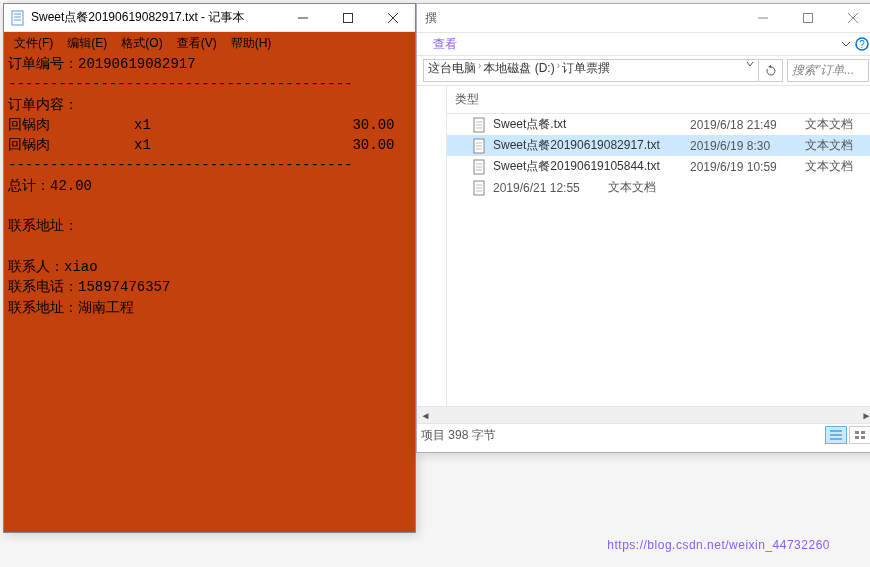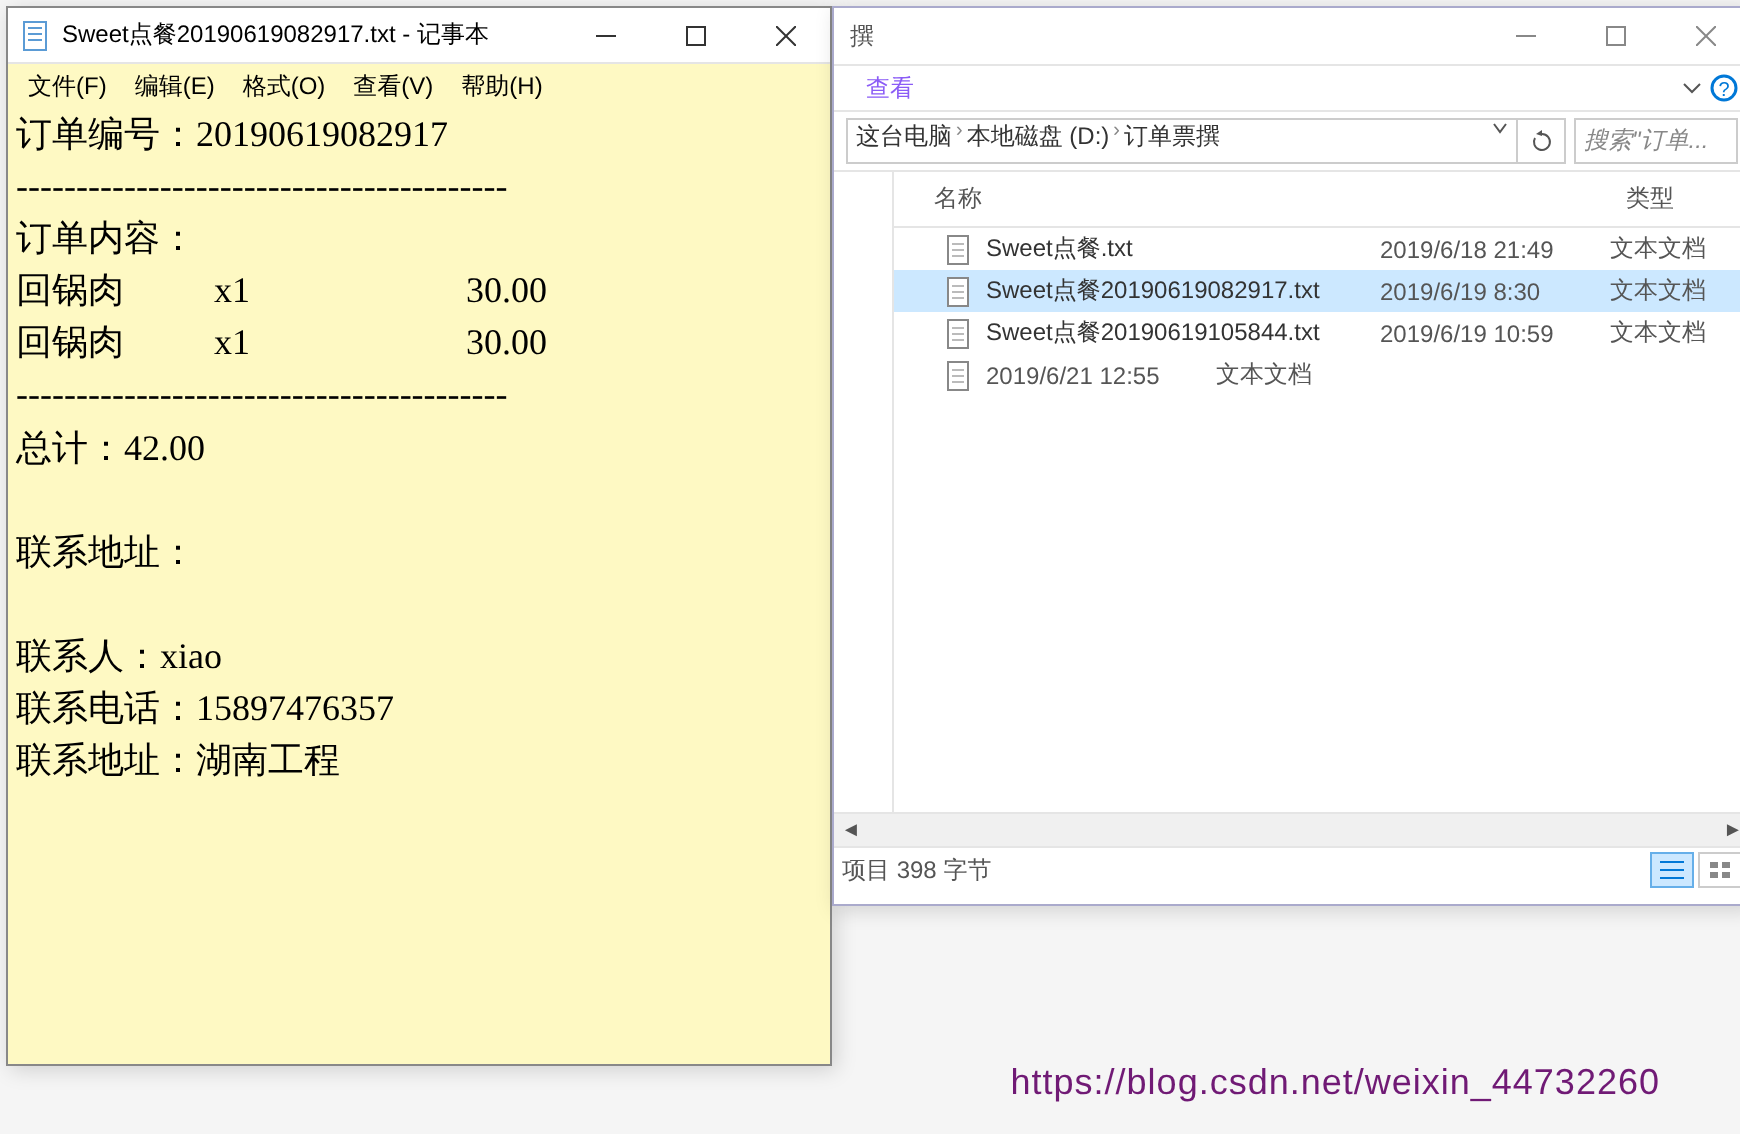--- a/index.html
+++ b/index.html
@@ -1,27 +1,27 @@
 <!DOCTYPE html>
 <html><head>
 <meta charset="utf-8">
 <style>
 * { box-sizing: border-box; margin: 0; padding: 0; font-family: "Microsoft YaHei", "Segoe UI", sans-serif; }
 body { width: 870px; height: 567px; background: #f5f5f5; position: relative; overflow: hidden; }
 
 
-.notepad-win { position: absolute; left: 3px; top: 3px; width: 413px; height: 530px; background: #fef9c3; border: 1px solid #888; box-shadow: 2px 2px 10px rgba(0,0,0,.15); }
+.notepad-win { position: absolute; left: 3px; top: 3px; width: 413px; height: 530px; background: #c2410c; border: 1px solid #888; box-shadow: 2px 2px 10px rgba(0,0,0,.15); }
 .titlebar { height: 28px; display: flex; align-items: center; padding-left: 6px; background: #fff; border-bottom: 1px solid #e5e5e5; }
 .titlebar .ticon { width: 16px; height: 16px; margin-right: 5px; }
 .titlebar .ttext { font-size: 12px; flex: 1; color: #000; white-space: nowrap; overflow: hidden; }
 .winbtns { display: flex; }
 .winbtn { width: 45px; height: 28px; display: flex; align-items: center; justify-content: center; color: #333; }
 .menubar { height: 20px; display: flex; padding: 2px 4px; font-size: 12px; gap: 2px; }
 .menubar span { padding: 1px 6px; }
-.np-content { padding: 2px 4px; font-size: 18px; line-height: 1.45; font-family: Liberation Serif, serif; white-space: pre; color: #000; }
+.np-content { padding: 2px 4px; font-size: 14px; line-height: 1.45; font-family: Liberation Mono, monospace; white-space: pre; color: #000; }
 
 
 .explorer-win { position: absolute; left: 416px; top: 3px; width: 460px; height: 450px; background: #fff; border: 1px solid #aac; box-shadow: 2px 2px 10px rgba(0,0,0,.15); }
 .ex-title { height: 28px; display: flex; align-items: center; padding-left: 8px; background: #fff; }
 .ex-title .tt { font-size: 12px; flex: 1; color: #555; }
 .ex-title .winbtn { color: #888; }
 .ribbon-tabs { height: 24px; border-top: 1px solid #e5e5e5; border-bottom: 1px solid #e5e5e5; display: flex; align-items: center; padding: 0 6px; font-size: 12px; }
 .ribbon-tabs .rtab { padding: 2px 10px; color: #8b5cf6; }
 .ribbon-tabs .rexp { margin-left: auto; display: flex; align-items: center; gap: 4px; }
 .ribbon-tabs .help { color: #0078d7; }
@@ -44,21 +44,21 @@
 .file-row .fname { flex: 1; white-space: nowrap; overflow: hidden; }
 .file-row .fdate { width: 115px; color: #555; }
 .file-row .ftype { width: 70px; color: #555; }
 .ex-scroll { height: 17px; border-top: 1px solid #e5e5e5; display: flex; align-items: center; background: #f0f0f0; }
 .ex-scroll .arrow { width: 17px; height: 15px; display:flex; align-items:center; justify-content:center; color:#555; font-size:10px; }
 .ex-scroll .track { flex:1; }
 .ex-status { height: 23px; border-top: 1px solid #e5e5e5; display: flex; align-items: center; padding: 0 4px; font-size: 12px; color: #555; }
 .ex-status .right { margin-left: auto; display: flex; gap: 2px; }
 .viewbtn { width: 22px; height: 18px; border: 1px solid #ccc; display:flex; align-items:center; justify-content:center; }
 .viewbtn.active { background: #cce8ff; border-color: #66afe9; }
-.watermark { position: absolute; right: 40px; bottom: 15px; font-size: 18px; color: #701a75; letter-spacing: .5px; }
+.watermark { position: absolute; right: 40px; bottom: 15px; font-size: 12px; color: #8b5cf6; letter-spacing: .5px; }
 
 svg { display: block; }
 </style>
 </head>
 <body>
 
 <div class="notepad-win">
   <div class="titlebar">
     <span class="ticon">
       <svg width="16" height="16" viewBox="0 0 16 16">
@@ -166,21 +166,20 @@
         </svg>
       </div>
     <div class="searchbox">
         <span>搜索"订单...</span>
       </div>
   </div>
   <div class="ex-body">
     <div class="ex-tree"></div>
     <div class="ex-list">
       <div class="list-header">
-        <div class="col col-name">名称</div>
         <div class="col col-type">类型</div>
       </div>
       <div id="file-rows">
           <div class="file-row">
             <span class="ficon">
               <svg width="16" height="16" viewBox="0 0 16 16">
                 <rect x="3" y="1" width="10" height="14" fill="#fff" stroke="#888"></rect>
                 <line x1="5" y1="5" x2="11" y2="5" stroke="#bbb"></line>
                 <line x1="5" y1="8" x2="11" y2="8" stroke="#bbb"></line>
                 <line x1="5" y1="11" x2="11" y2="11" stroke="#bbb"></line>

